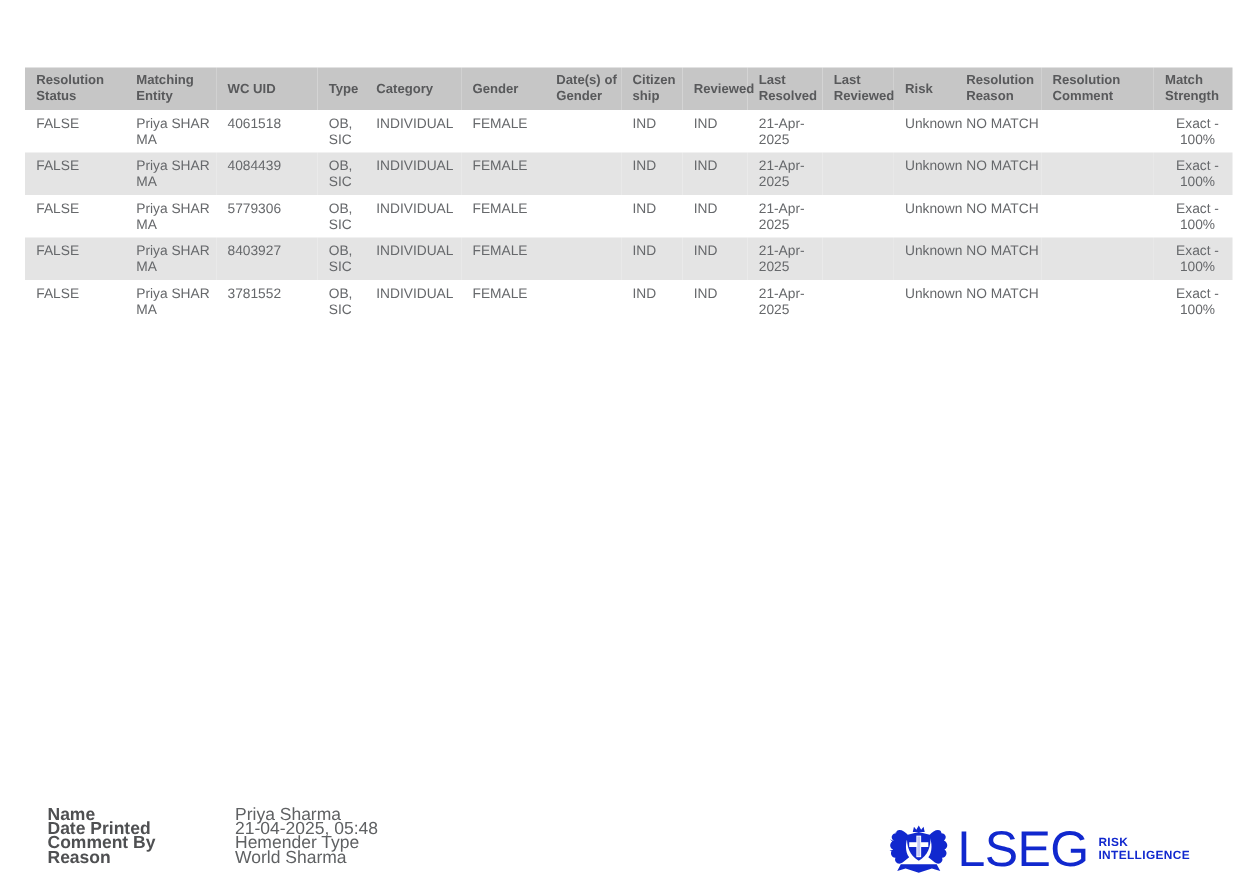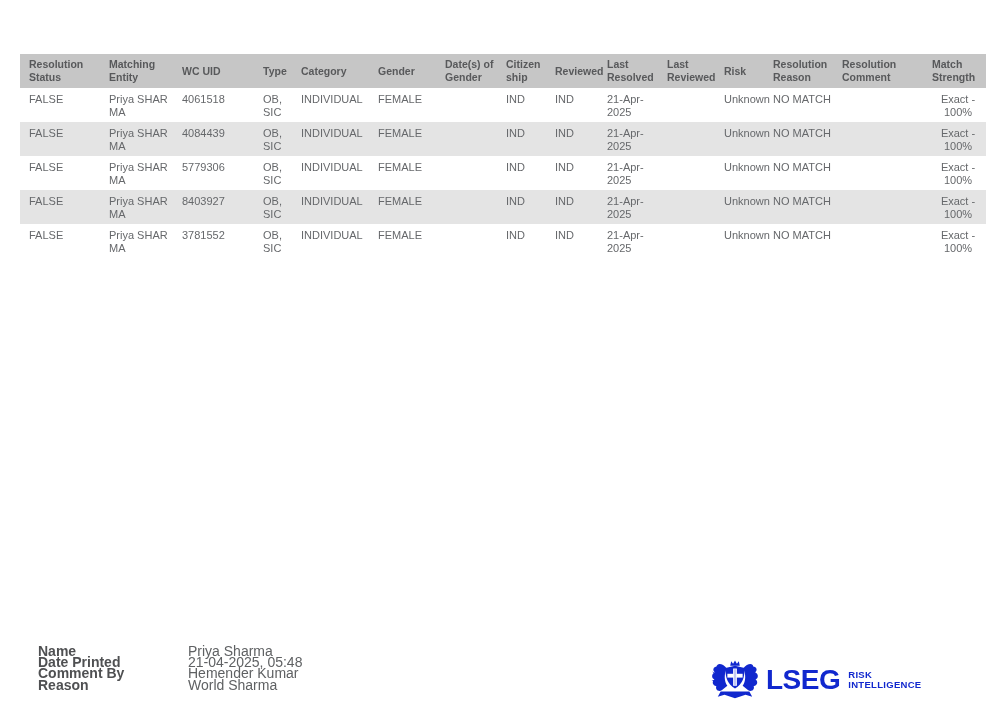--- a/index.html
+++ b/index.html
@@ -49,21 +49,21 @@
   td.col-match_strength{vertical-align:middle;text-align:center;}
 
   .print-meta{position:absolute;left:38px;top:646px;}
   .meta-row{display:flex;font-size:14px;line-height:11.2px;}
   .meta-label{display:inline-block;width:150px;font-weight:700;color:var(--meta-label);}
   .meta-value{color:var(--meta-value);}
 
   .brand{position:absolute;left:711px;top:656px;height:48px;display:flex;align-items:center;}
   .crest{width:48px;height:44px;flex:0 0 auto;}
   .brand-name{
-    font-size:28px;font-weight:700;color:var(--brand-blue);
+    font-size:40px;font-weight:400;color:var(--brand-blue);
     letter-spacing:-0.5px;margin-left:7px;line-height:30px;
   }
   .brand-tag{
     margin-left:8px;font-size:9.5px;font-weight:700;line-height:10.5px;
     letter-spacing:0.3px;color:var(--brand-blue);
   }
 </style>
 </head>
 <body>
 
@@ -200,21 +200,21 @@
       <div class="meta-row">
         <span class="meta-label">Name</span>
         <span class="meta-value">Priya Sharma</span>
       </div>
       <div class="meta-row">
         <span class="meta-label">Date Printed</span>
         <span class="meta-value">21-04-2025, 05:48</span>
       </div>
       <div class="meta-row">
         <span class="meta-label">Comment By</span>
-        <span class="meta-value">Hemender Kumar</span>
+        <span class="meta-value">Hemender Type</span>
       </div>
       <div class="meta-row">
         <span class="meta-label">Reason</span>
         <span class="meta-value">World Sharma</span>
       </div>
     </div>
 
   <div class="brand">
     <svg class="crest" viewBox="0 0 100 92" xmlns="http://www.w3.org/2000/svg" aria-hidden="true">
       <g fill="#1128CE">

